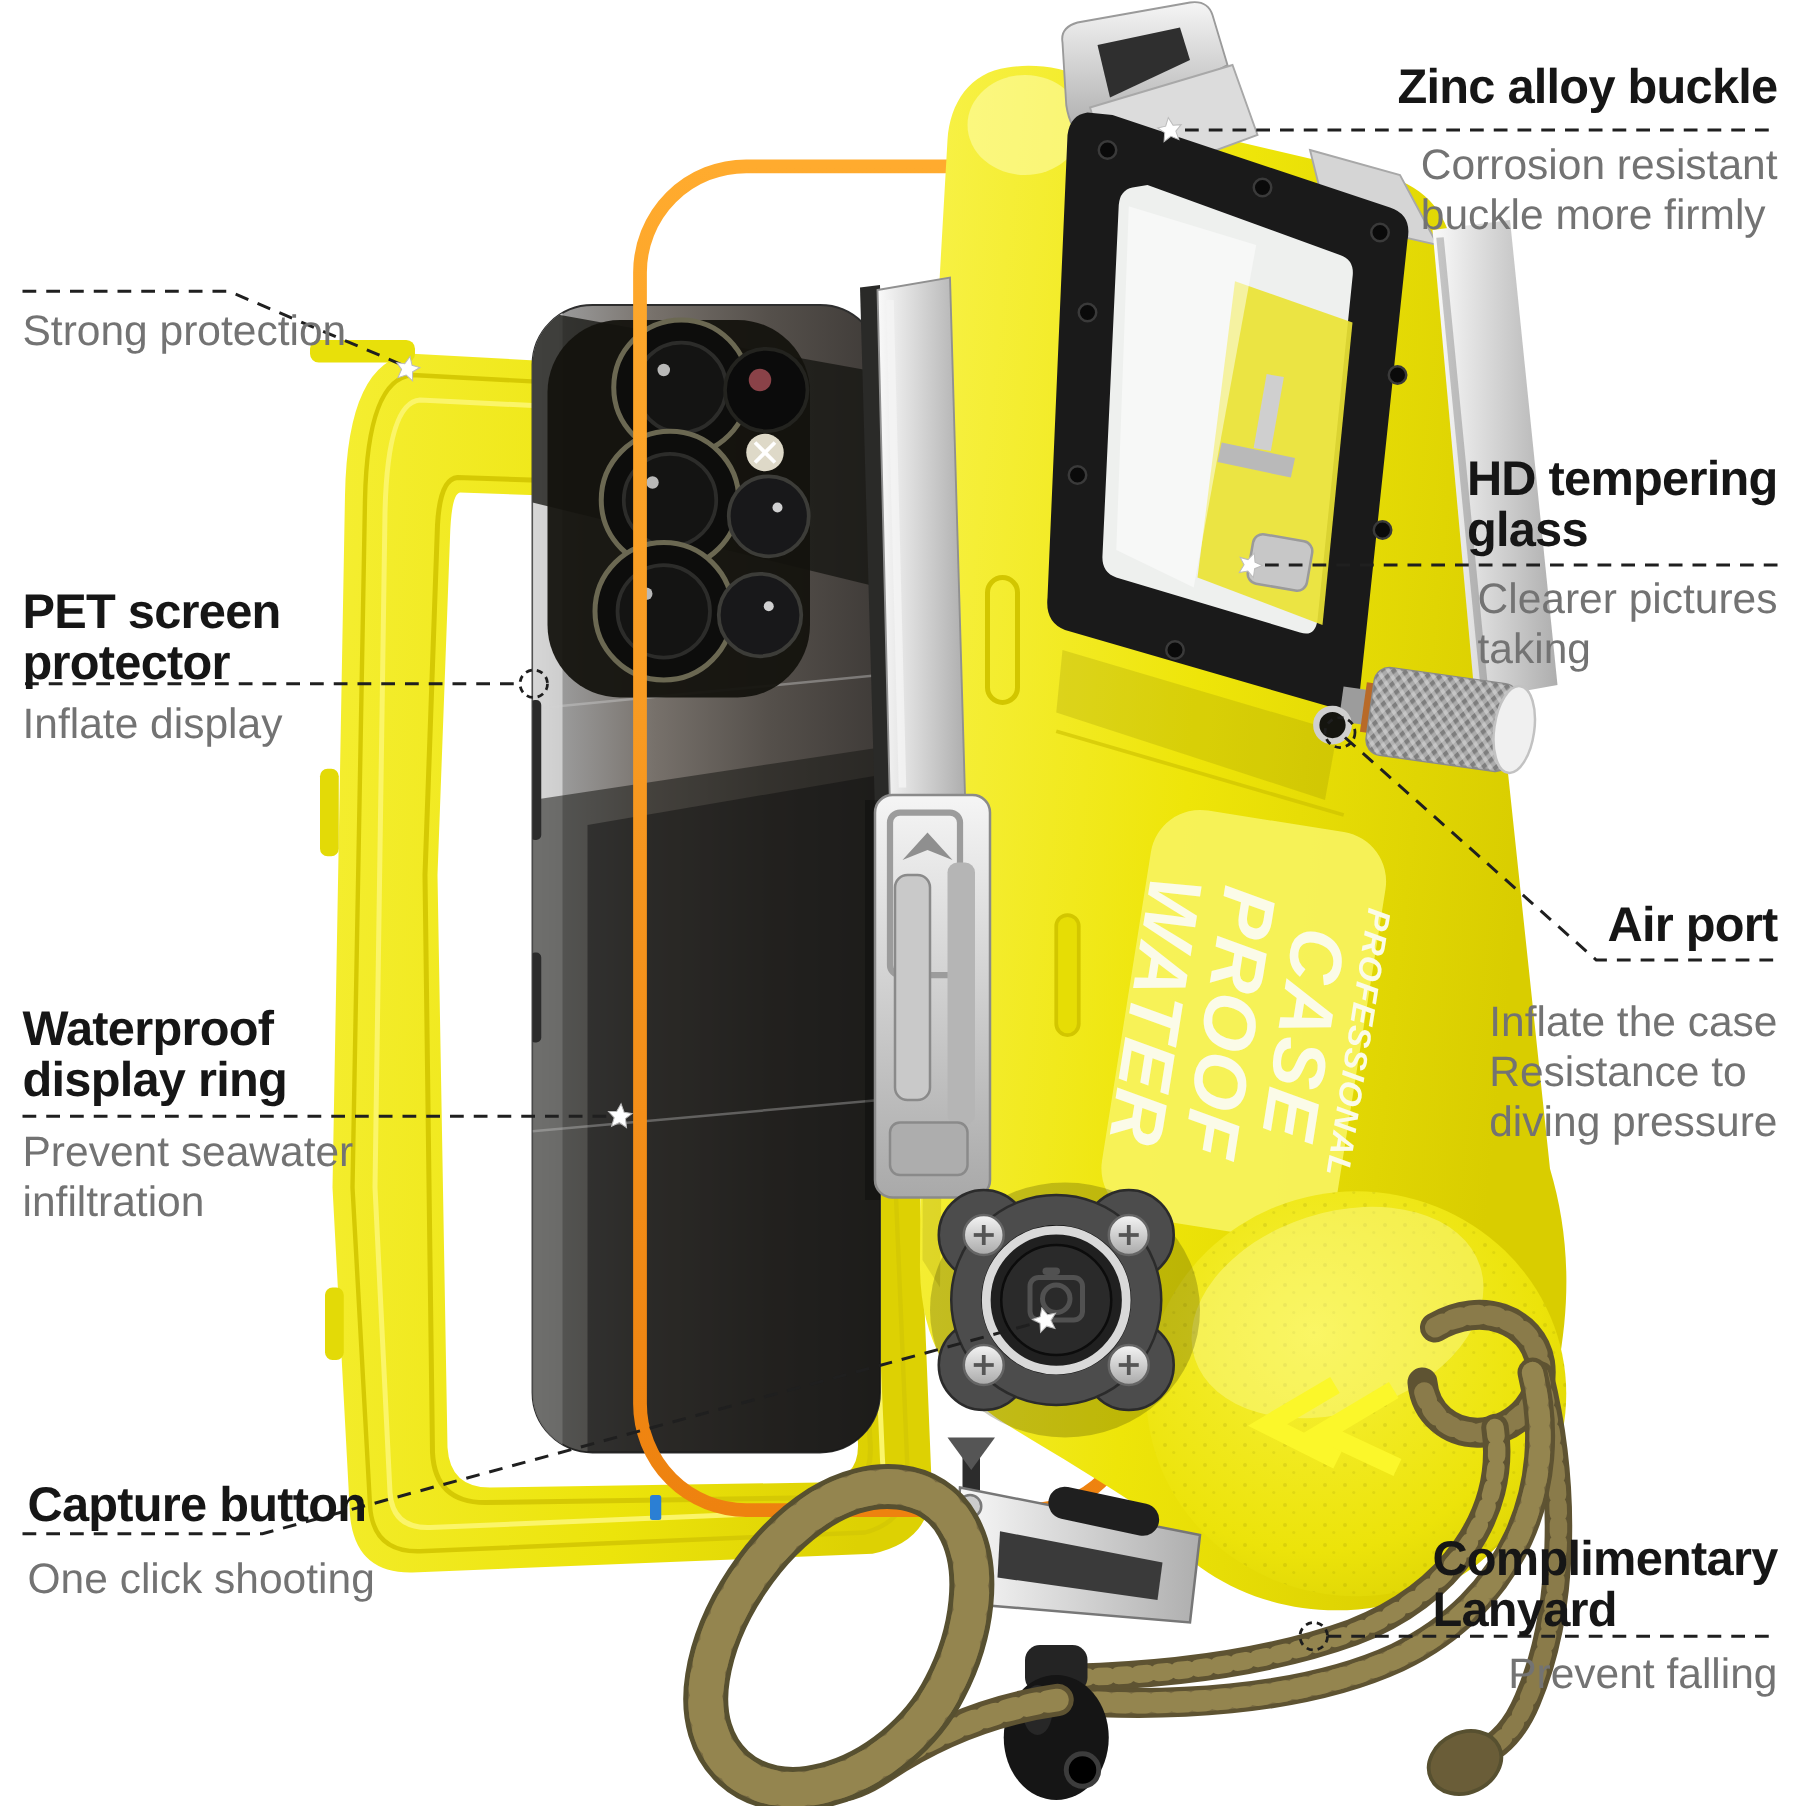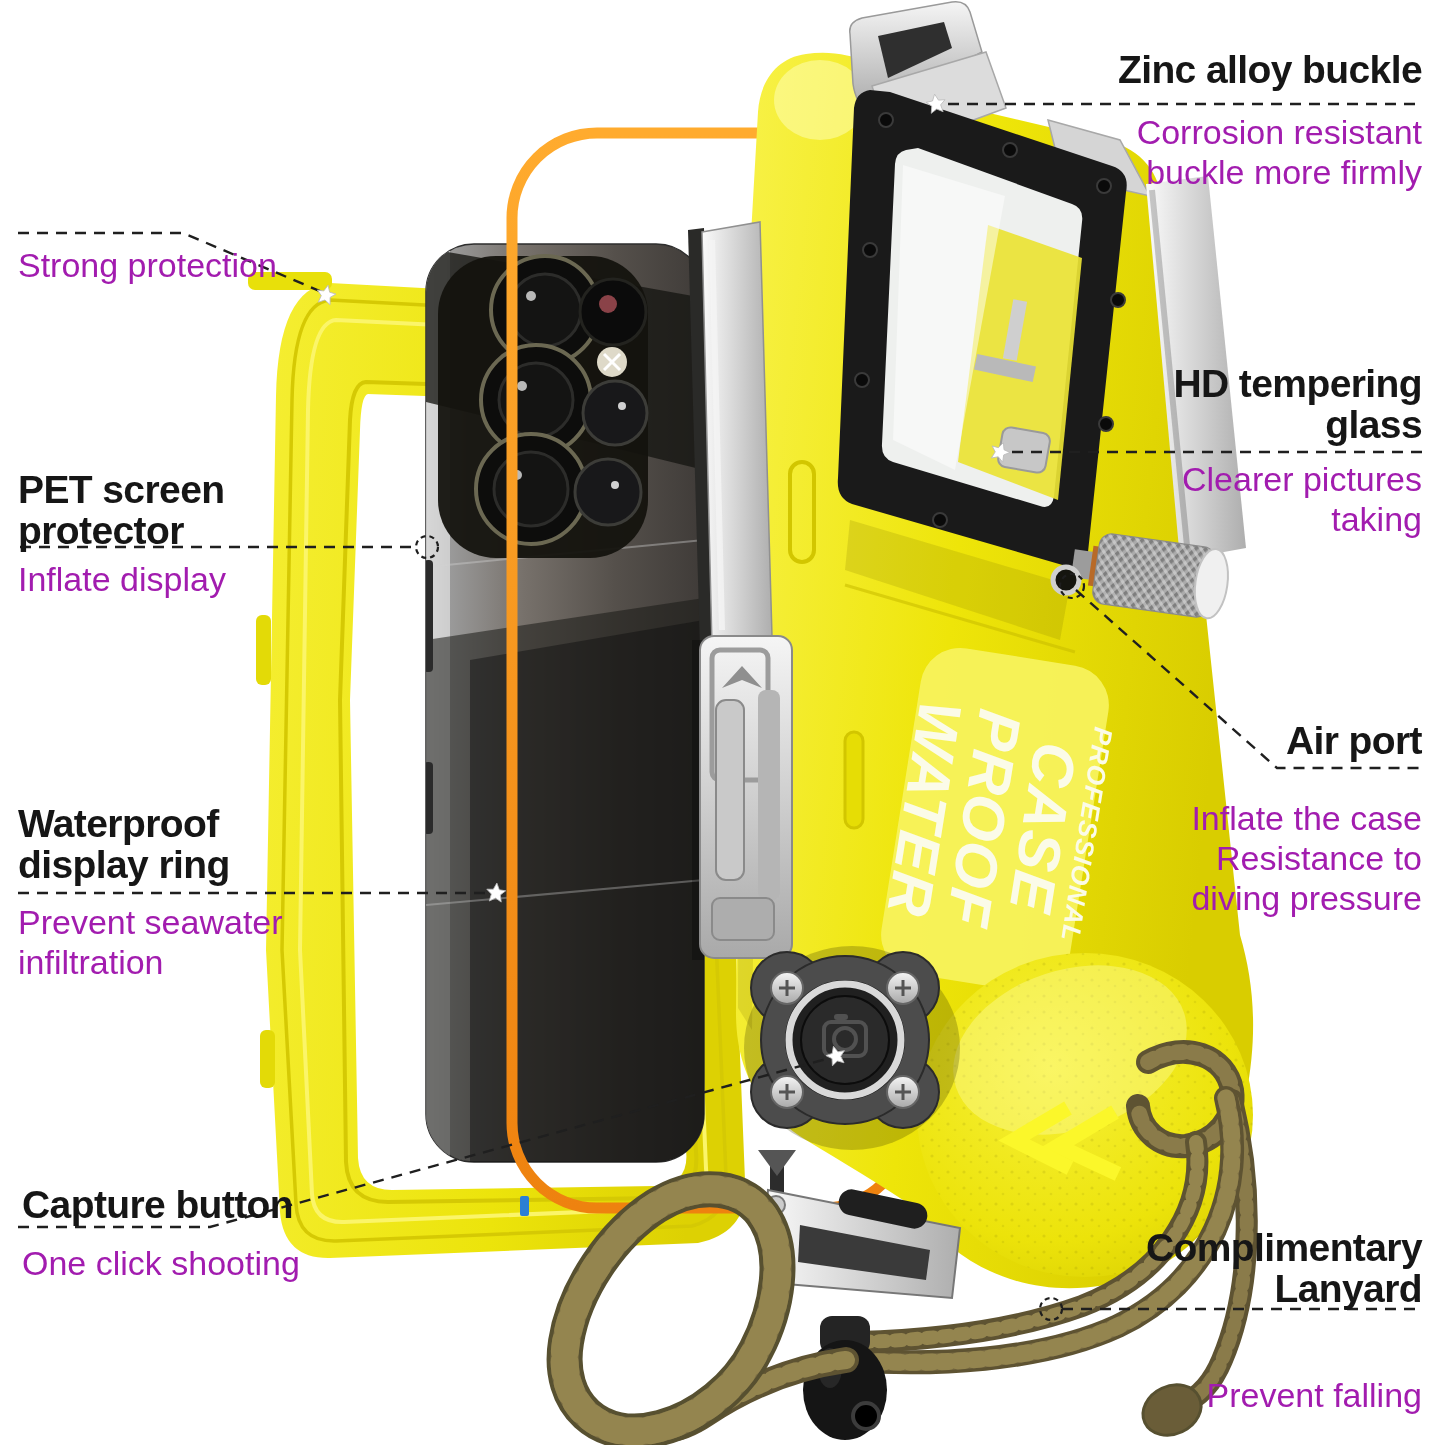--- a/index.html
+++ b/index.html
@@ -2,22 +2,22 @@
 <html><head>
 <meta charset="utf-8">
 <style>
   html,body{margin:0;padding:0;background:#fff;}
   .canvas{position:relative;width:1445px;height:1445px;background:#ffffff;overflow:hidden;
           font-family:"Liberation Sans",sans-serif;}
   .layer{position:absolute;left:0;top:0;width:1445px;height:1445px;}
   .co-title{position:absolute;font-family:"Liberation Sans",sans-serif;font-weight:700;
             font-size:39px;line-height:1.06;color:#161616;letter-spacing:-0.6px;white-space:pre-line;}
   .co-desc{position:absolute;font-family:"Liberation Sans",sans-serif;font-weight:400;
-           font-size:34px;line-height:1.17;color:#a21caf;white-space:pre-line;}
-  .right{text-align:right;}
+           font-size:34px;line-height:1.17;color:#737373;white-space:pre-line;}
+  .right{}
   svg text{font-family:"Liberation Sans",sans-serif;}
 </style>
 </head>
 <body>
 
 <div class="canvas">
 
   <svg class="layer" viewBox="0 0 1445 1445">
     <defs>
       <linearGradient id="phoneGrad" x1="0" y1="0" x2="1" y2="0">
@@ -347,15 +347,15 @@
   <div class="co-title" style="left:18px;top:803px">Waterproof
 display ring</div>
   <div class="co-desc" style="left:18px;top:903px">Prevent seawater
 infiltration</div>
 
   <div class="co-title" style="left:22px;top:1184px">Capture button</div>
   <div class="co-desc" style="left:22px;top:1244px">One click shooting</div>
 
   <div class="co-title right" style="right:23px;top:1227px">Complimentary
 Lanyard</div>
-  <div class="co-desc right" style="right:23px;top:1376px">Prevent falling</div>
+  <div class="co-desc right" style="right:23px;top:1320px">Prevent falling</div>
 
 </div>
 
 </body></html>

